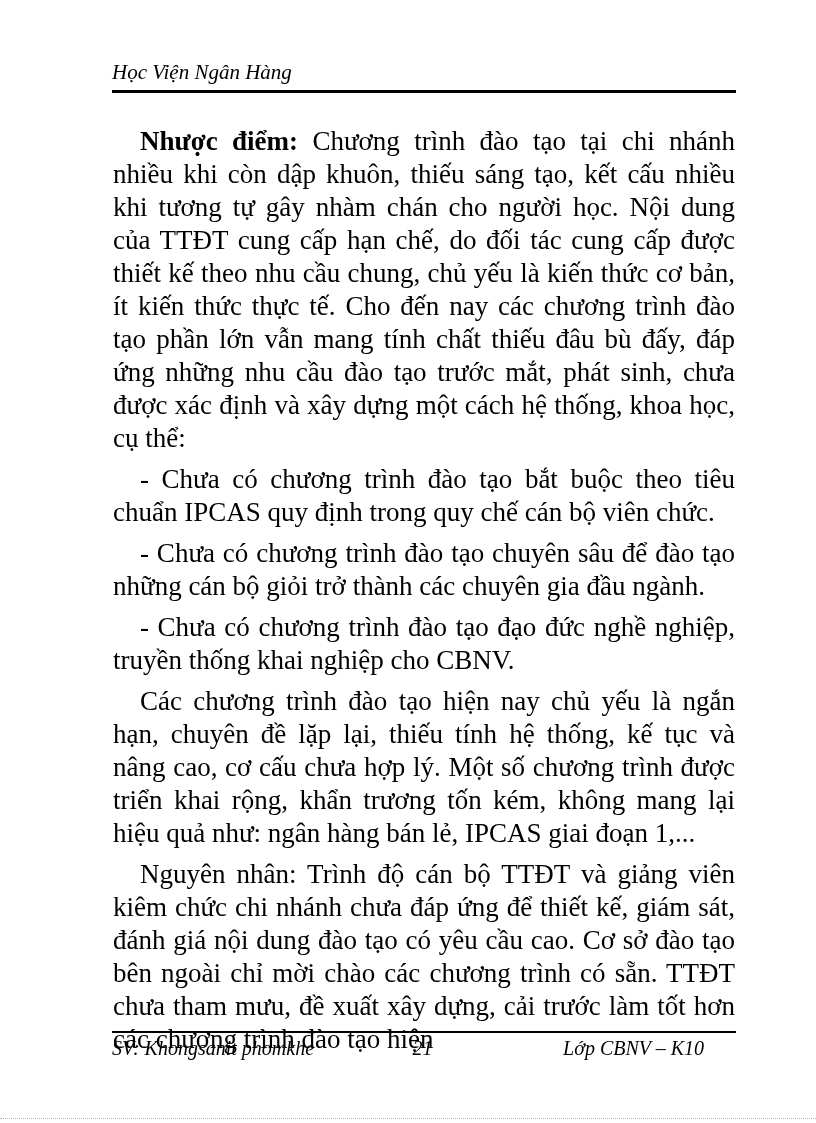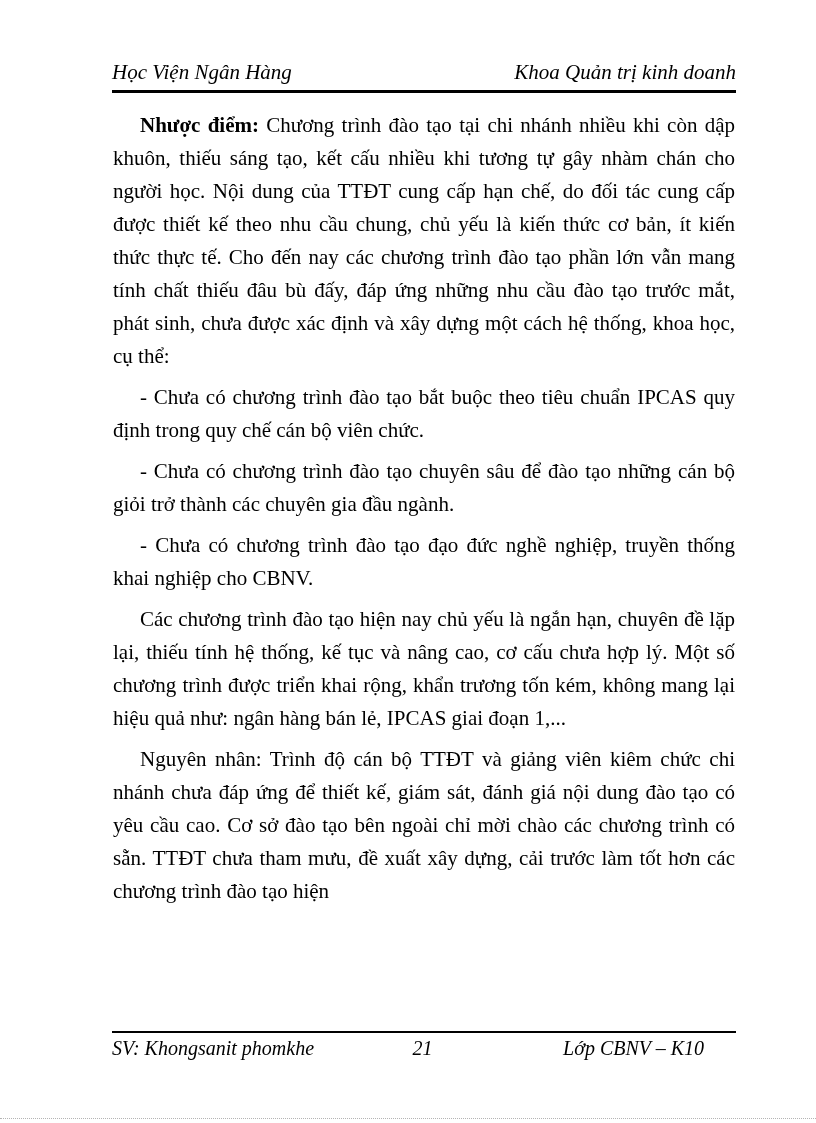--- a/index.html
+++ b/index.html
@@ -25,22 +25,22 @@
     font-style: italic;
     font-size: 21px;
     border-bottom: 3px solid #000000;
     padding-bottom: 5px;
     gap: 32px;
   }
   .doc-body {
     position: absolute;
     left: 113px;
     right: 81px;
-    top: 109px;
-    font-size: 21px;
+    top: 125px;
+    font-size: 27px;
     line-height: 33px;
     text-align: justify;
   }
   .doc-body p {
     margin: 0 0 8px 0;
     text-indent: 27px;
   }
   .doc-body b { font-weight: bold; }
   .doc-footer {
     position: absolute;
@@ -66,21 +66,20 @@
     height: 0;
   }
 </style>
 </head>
 <body>
 
 <div class="page">
 
   <div class="doc-header">
     <span>Học Viện Ngân Hàng</span>
-    <span>Khoa Quản trị kinh doanh</span>
   </div>
 
   <div class="doc-body">
     <p><b>Nhược điểm:</b><span> Chương trình đào tạo tại chi nhánh nhiều khi còn dập khuôn, thiếu sáng tạo, kết cấu nhiều khi tương tự gây nhàm chán cho người học. Nội dung của TTĐT cung cấp hạn chế, do đối tác cung cấp được thiết kế theo nhu cầu chung, chủ yếu là kiến thức cơ bản, ít kiến thức thực tế. Cho đến nay các chương trình đào tạo phần lớn vẫn mang tính chất thiếu đâu bù đấy, đáp ứng những nhu cầu đào tạo trước mắt, phát sinh, chưa được xác định và xây dựng một cách hệ thống, khoa học, cụ thể:</span></p>
     <p><span>-  Chưa có chương trình đào tạo bắt buộc theo tiêu chuẩn IPCAS quy định trong quy chế cán bộ viên chức.</span></p>
     <p><span>-  Chưa có chương trình đào tạo chuyên sâu để đào tạo những cán bộ giỏi trở thành các chuyên gia đầu ngành.</span></p>
     <p><span>-   Chưa có chương trình đào tạo đạo đức nghề nghiệp, truyền thống khai nghiệp cho CBNV.</span></p>
     <p><span>Các chương trình đào tạo hiện nay chủ yếu là ngắn hạn, chuyên đề lặp lại, thiếu tính hệ thống, kế tục và nâng cao, cơ cấu chưa hợp lý. Một số chương trình được triển khai rộng, khẩn trương tốn kém, không mang lại hiệu quả như: ngân hàng bán lẻ, IPCAS giai đoạn 1,...</span></p>
     <p><span>Nguyên nhân: Trình độ cán bộ TTĐT và giảng viên kiêm chức chi nhánh chưa đáp ứng để thiết kế, giám sát, đánh giá nội dung đào tạo có yêu cầu cao. Cơ sở đào tạo bên ngoài chỉ mời chào các chương trình có sẵn. TTĐT chưa tham mưu, đề xuất xây dựng, cải trước làm tốt hơn các chương trình đào tạo hiện</span></p>
   </div>

